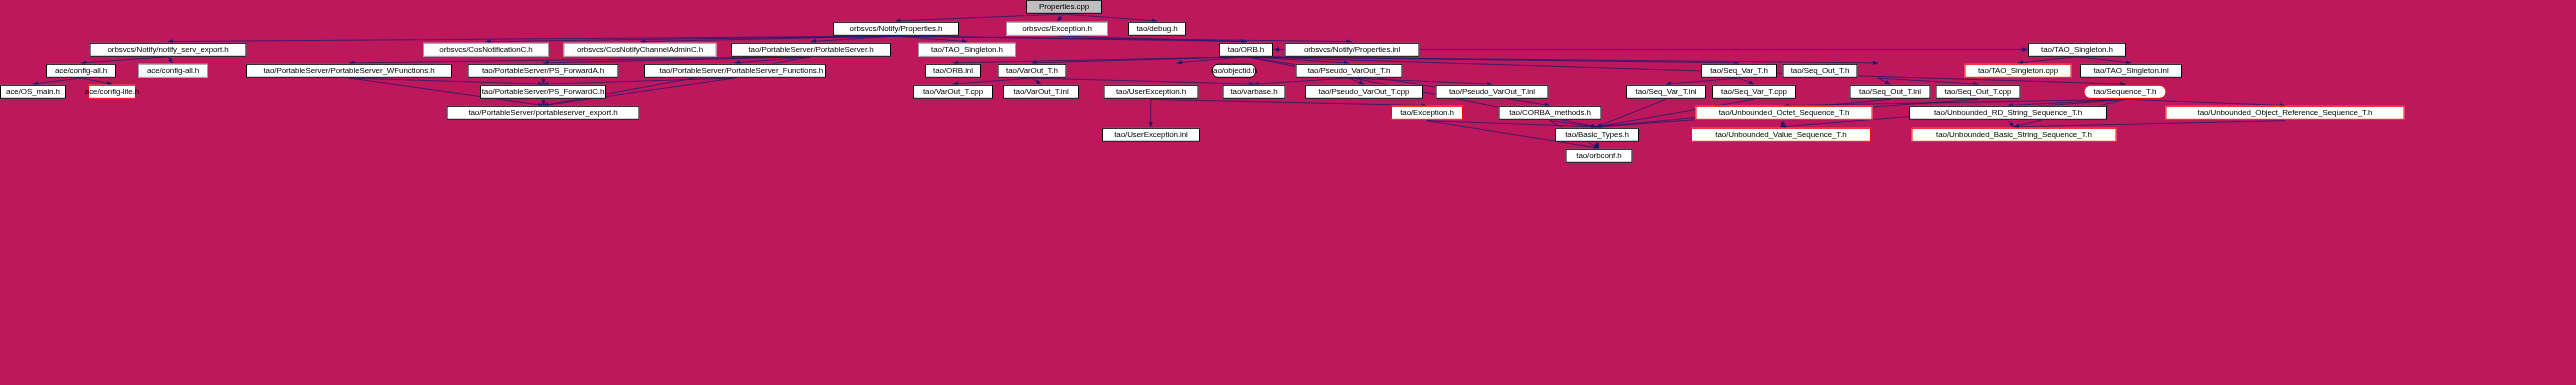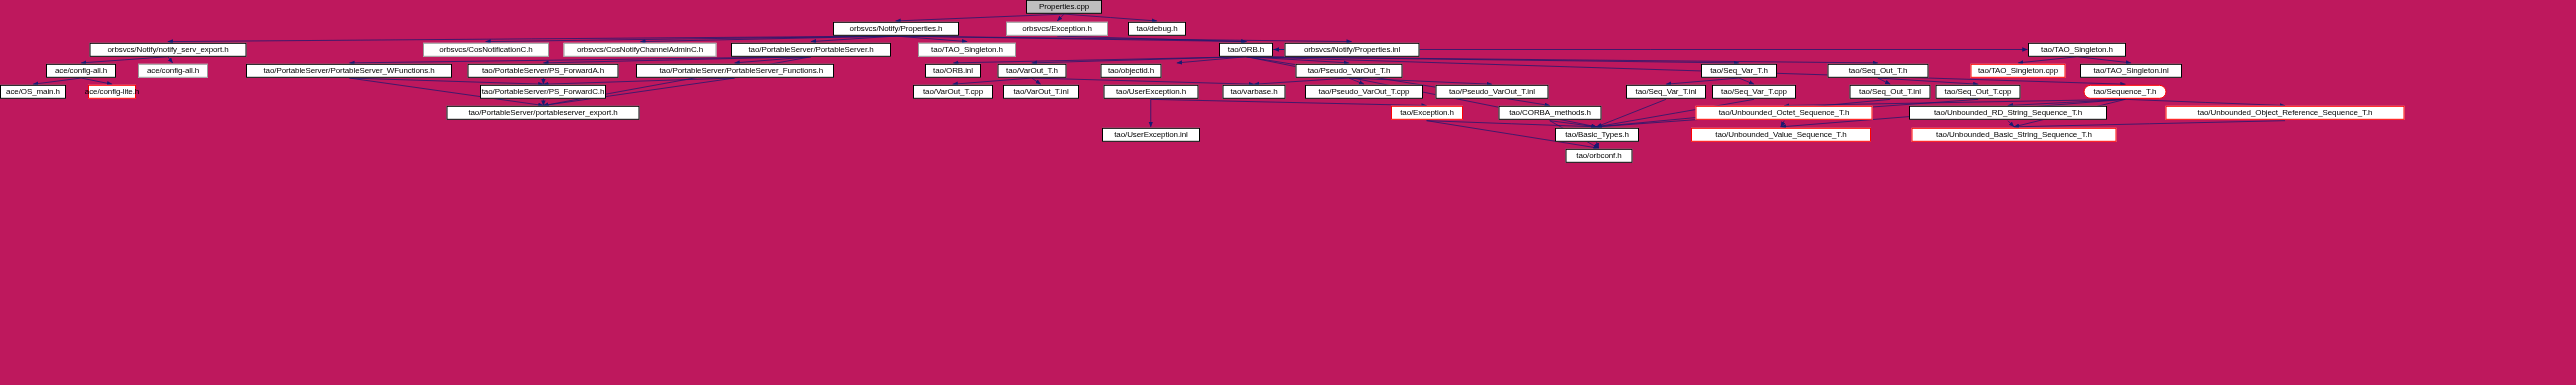--- a/index.html
+++ b/index.html
@@ -146,28 +146,28 @@
       <div class="node gray" style="left: 640px; top: 50px; width: 153px;">orbsvcs/CosNotifyChannelAdminC.h</div>
       <div class="node normal" style="left: 811px; top: 50px; width: 160px;">tao/PortableServer/PortableServer.h</div>
       <div class="node gray" style="left: 967px; top: 50px; width: 98px;">tao/TAO_Singleton.h</div>
       <div class="node normal" style="left: 1246px; top: 50px; width: 54px;">tao/ORB.h</div>
       <div class="node normal" style="left: 1352px; top: 50px; width: 135px;">orbsvcs/Notify/Properties.inl</div>
       <div class="node normal" style="left: 2077px; top: 50px; width: 98px;">tao/TAO_Singleton.h</div>
       <div class="node normal" style="left: 81px; top: 71px; width: 70px;">ace/config-all.h</div>
       <div class="node gray" style="left: 173px; top: 71px; width: 70px;">ace/config-all.h</div>
       <div class="node normal" style="left: 349px; top: 71px; width: 206px;">tao/PortableServer/PortableServer_WFunctions.h</div>
       <div class="node normal" style="left: 543px; top: 71px; width: 151px;">tao/PortableServer/PS_ForwardA.h</div>
-      <div class="node normal" style="left: 735px; top: 71px; width: 198px; padding-left: 16px;">tao/PortableServer/PortableServer_Functions.h</div>
+      <div class="node normal" style="left: 735px; top: 71px; width: 182px; padding-left: 16px;">tao/PortableServer/PortableServer_Functions.h</div>
       <div class="node normal" style="left: 953px; top: 71px; width: 56px;">tao/ORB.inl</div>
       <div class="node normal" style="left: 1032px; top: 71px; width: 69px;">tao/VarOut_T.h</div>
-      <div class="node normal" style="left: 1131px; top: 71px; width: 61px;">tao/objectid.h</div>
+      <div class="node normal" style="left: 1234px; top: 71px; width: 44px; border-radius: 6px;">tao/objectid.h</div>
       <div class="node normal" style="left: 1349px; top: 71px; width: 107px;">tao/Pseudo_VarOut_T.h</div>
       <div class="node normal" style="left: 1739px; top: 71px; width: 76px;">tao/Seq_Var_T.h</div>
-      <div class="node normal" style="left: 1878px; top: 71px; width: 101px;">tao/Seq_Out_T.h</div>
-      <div class="node red" style="left: 2018px; top: 71px; width: 95px;">tao/TAO_Singleton.cpp</div>
+      <div class="node normal" style="left: 1820px; top: 71px; width: 75px;">tao/Seq_Out_T.h</div>
+      <div class="node red" style="left: 2018px; top: 71px; width: 107px;">tao/TAO_Singleton.cpp</div>
       <div class="node normal" style="left: 2131px; top: 71px; width: 102px;">tao/TAO_Singleton.inl</div>
       <div class="node normal" style="left: 33px; top: 92px; width: 66px;">ace/OS_main.h</div>
       <div class="node red" style="left: 112px; top: 92px; width: 48px;">ace/config-lite.h</div>
       <div class="node normal" style="left: 543px; top: 92px; width: 126px; text-align: center;">tao/PortableServer/PS_ForwardC.h</div>
       <div class="node normal" style="left: 953px; top: 92px; width: 80px;">tao/VarOut_T.cpp</div>
       <div class="node normal" style="left: 1041px; top: 92px; width: 76px;">tao/VarOut_T.inl</div>
       <div class="node normal" style="left: 1151px; top: 92px; width: 95px;">tao/UserException.h</div>
       <div class="node normal" style="left: 1254px; top: 92px; width: 63px;">tao/varbase.h</div>
       <div class="node normal" style="left: 1364px; top: 92px; width: 118px;">tao/Pseudo_VarOut_T.cpp</div>
       <div class="node normal" style="left: 1492px; top: 92px; width: 113px;">tao/Pseudo_VarOut_T.inl</div>

